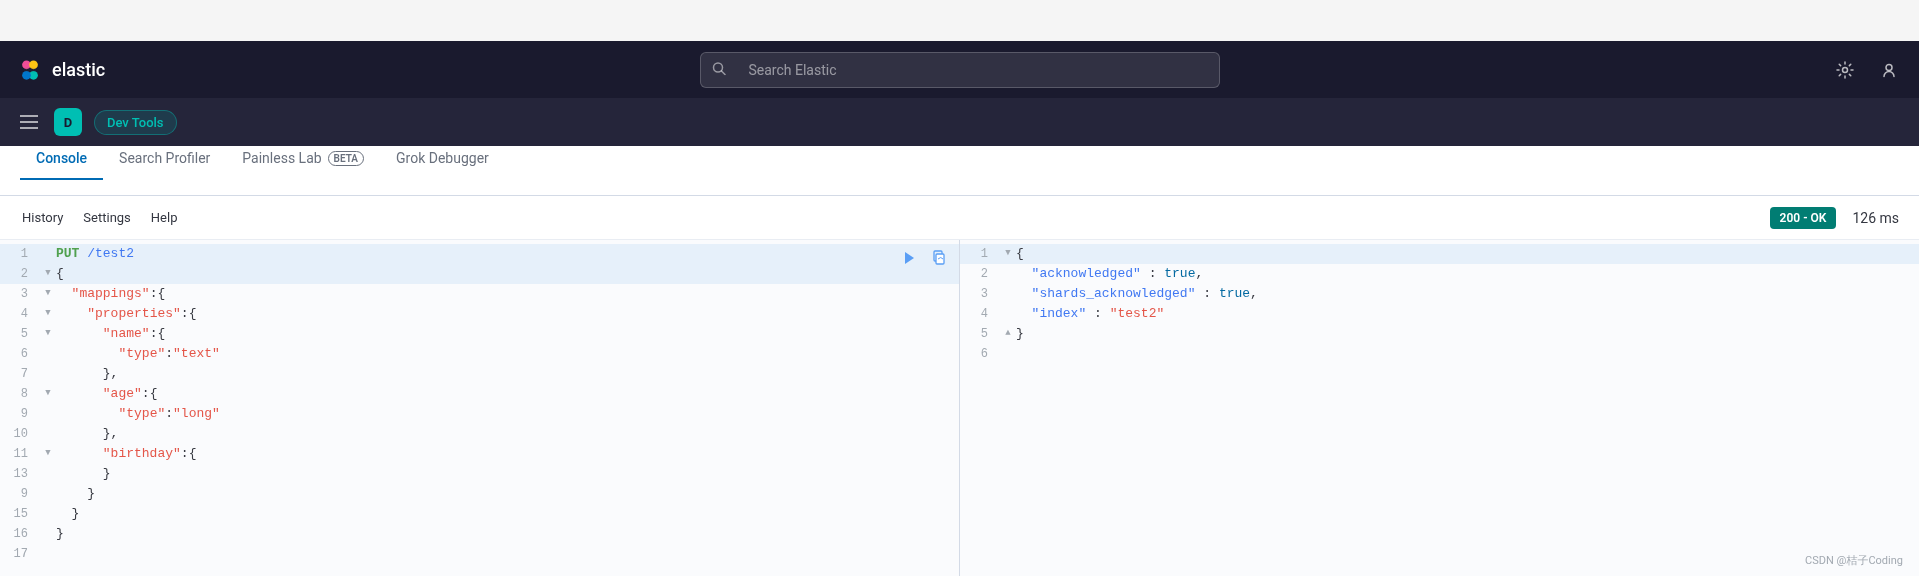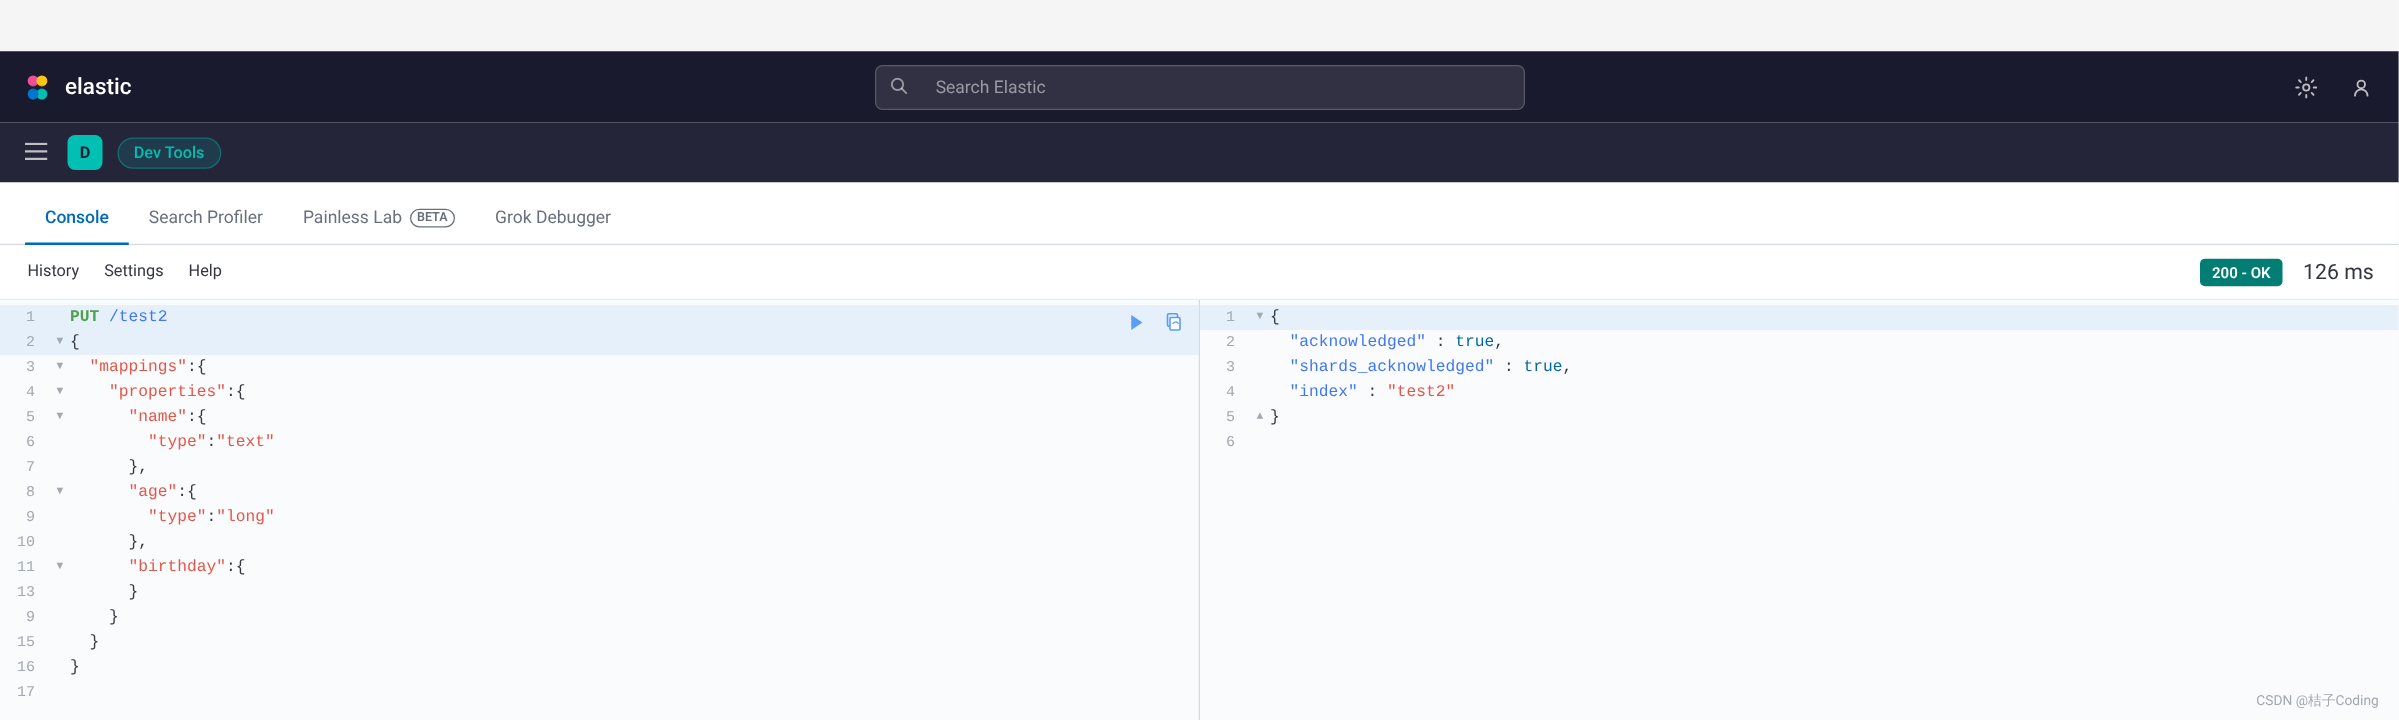--- a/index.html
+++ b/index.html
@@ -109,21 +109,21 @@
       border-radius: 16px;
       cursor: pointer;
     }
 
     
     .tabs-bar {
       background: white;
       height: 50px;
       display: flex;
       align-items: flex-end;
-      padding: 0 20px;
+      padding: 16px 20px;
       border-bottom: 1px solid #d3dae6;
     }
     .tab {
       padding: 12px 16px;
       font-size: 14px;
       color: #69707d;
       cursor: pointer;
       border-bottom: 2px solid transparent;
       margin-bottom: -1px;
       display: flex;
@@ -164,21 +164,21 @@
     }
     .status-badge {
       background: #017d73;
       color: white;
       font-size: 12px;
       font-weight: 600;
       padding: 4px 10px;
       border-radius: 4px;
     }
     .time-badge {
-      font-size: 17px;
+      font-size: 14px;
       color: #343741;
       margin-left: 8px;
     }
     .toolbar-right {
       margin-left: auto;
       display: flex;
       align-items: center;
       gap: 8px;
     }
 

